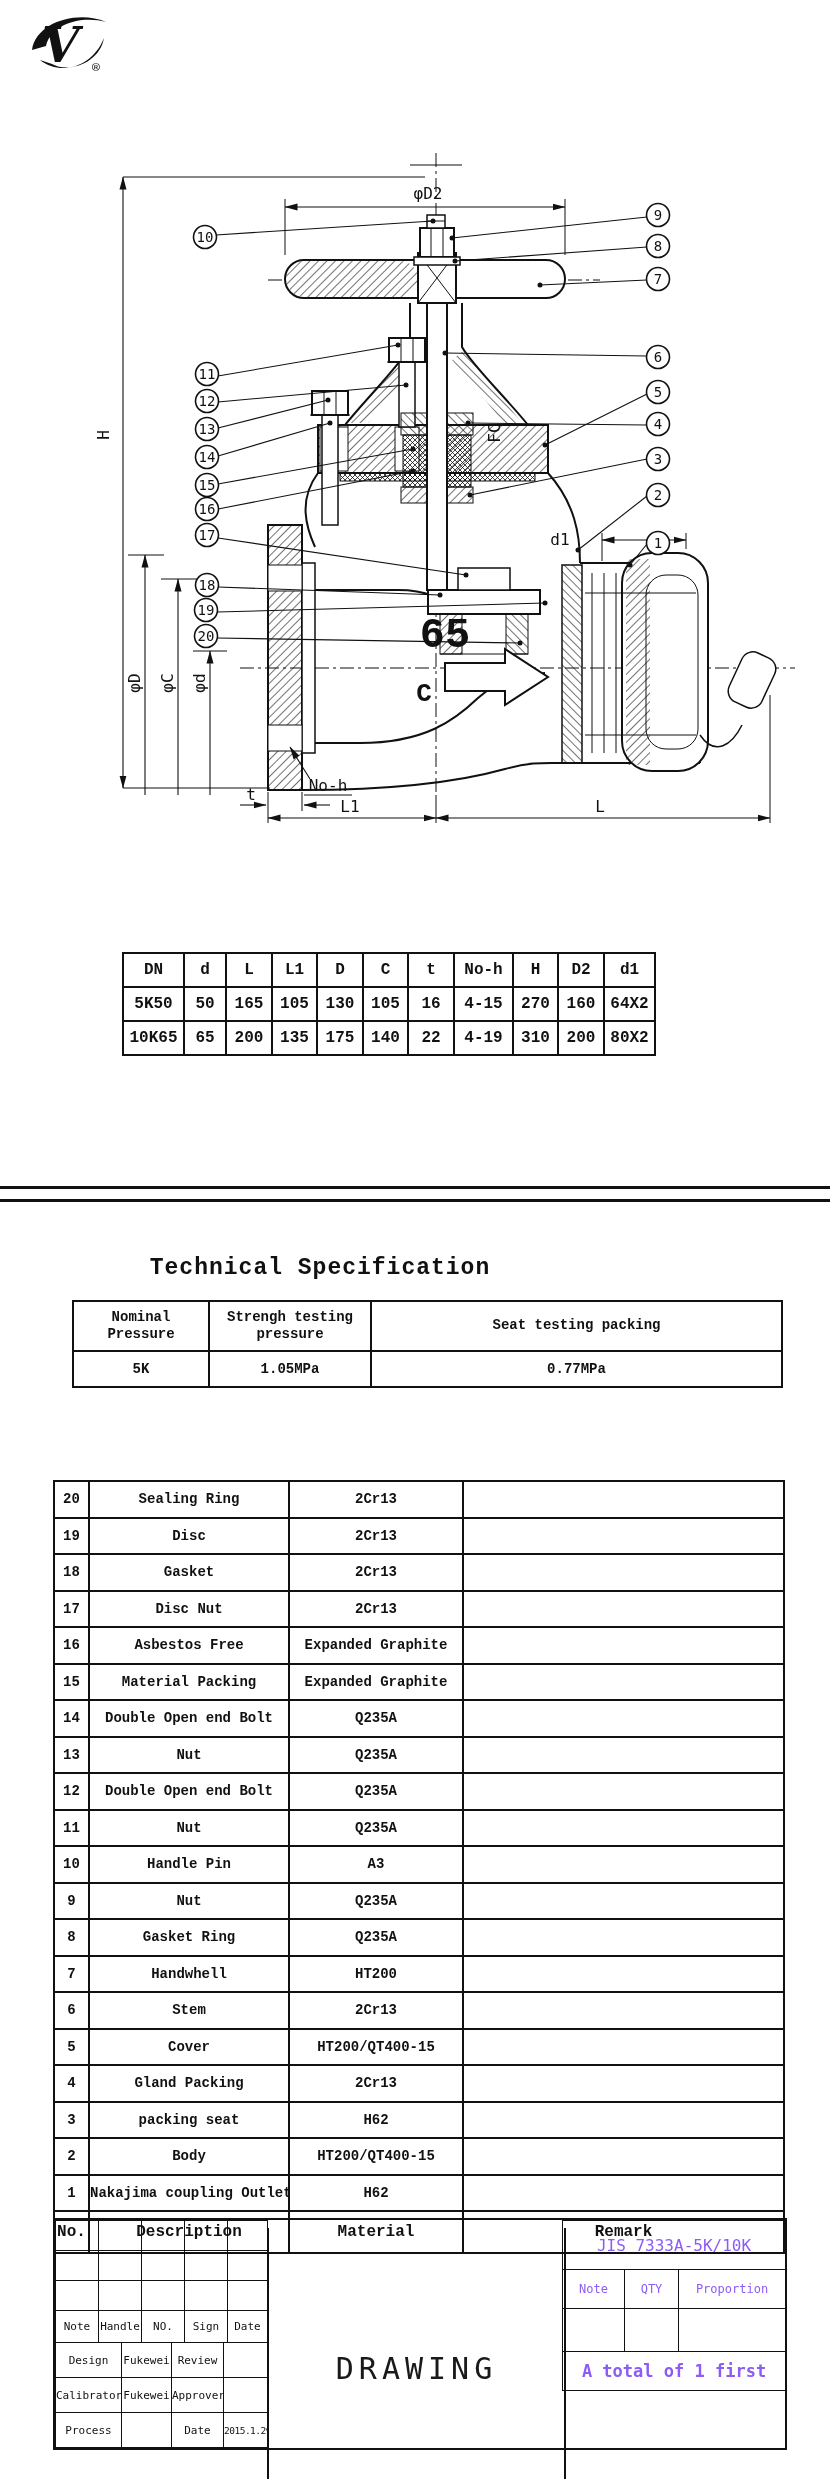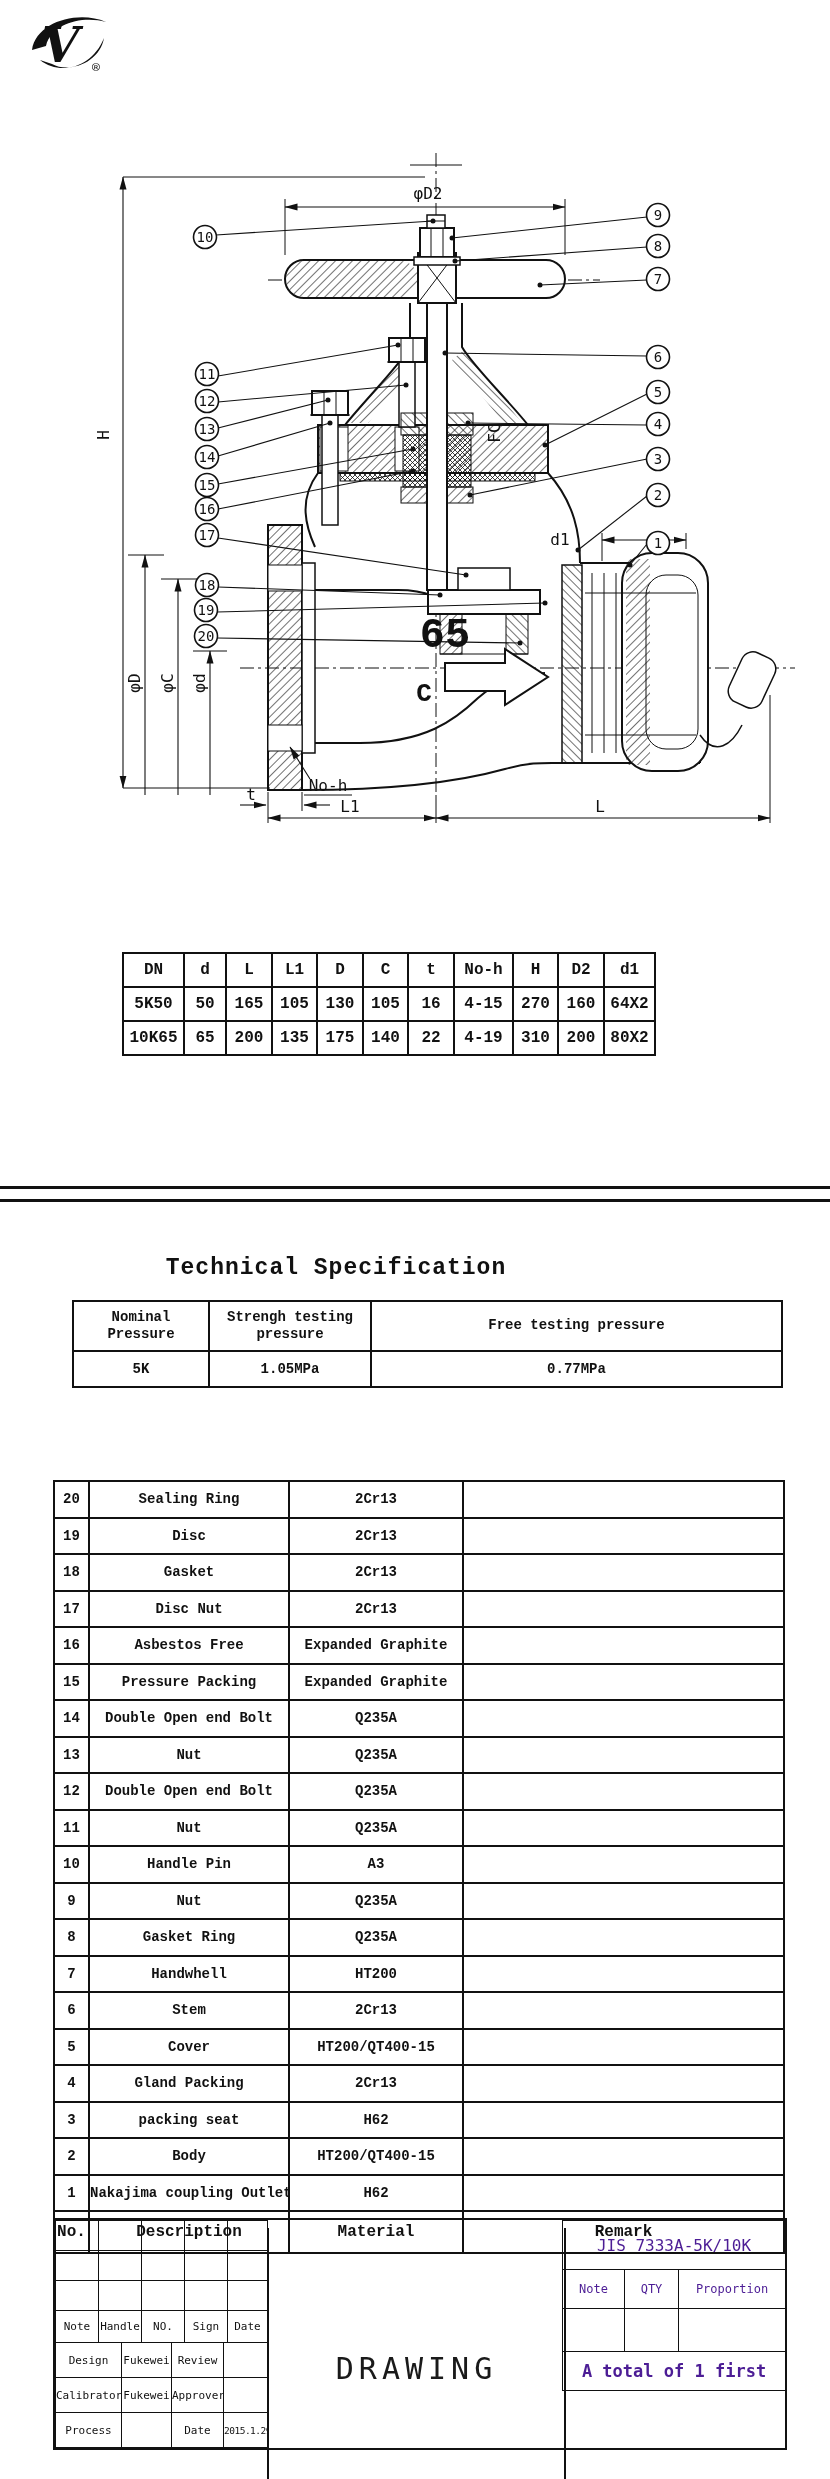--- a/index.html
+++ b/index.html
@@ -25,21 +25,21 @@
 
   .divider{background:#111;}
 
   
   #title-block{border:2.5px solid #111;}
   .tb-tbl td{border:1.8px solid #111;text-align:center;vertical-align:middle;font-size:11px;color:#111;}
   .tb-tbl .tiny{font-size:9.5px;letter-spacing:-0.5px;}
   #tb-center{display:flex;align-items:center;justify-content:center;
      border-left:2px solid #111;border-right:2px solid #111;}
   #tb-drawing-label{font-size:30px;letter-spacing:5px;color:#1a1a1a;}
-  .tb-right-tbl td{border:1.8px solid #111;text-align:center;vertical-align:middle;font-size:12px;color:#4c1d95;}
+  .tb-right-tbl td{border:1.8px solid #111;text-align:center;vertical-align:middle;font-size:12px;color:#8b5cf6;}
   .tb-right-tbl .jis{font-size:16px;}
   .tb-right-tbl .total{font-size:17px;font-weight:bold;}
   .tb-right-tbl .company{font-size:12px;line-height:1.55;}
 
   
   .ol{stroke:#111;stroke-width:2;fill:none;}
   .ol15{stroke:#111;stroke-width:1.5;fill:none;}
   .thin{stroke:#111;stroke-width:1;fill:none;}
   .wfill{fill:#fff;stroke:#111;stroke-width:2;}
   .wfill15{fill:#fff;stroke:#111;stroke-width:1.5;}
@@ -409,32 +409,32 @@
           <td>310</td>
           <td>200</td>
           <td>80X2</td>
     </tr>
   </tbody>
     </table>
 
   <div class="abs divider" style="left:0;top:1186px;width:830px;height:3px"></div>
   <div class="abs divider" style="left:0;top:1199px;width:830px;height:2.5px"></div>
 
-  <div class="abs" id="spec-heading" style="left:80px;top:1255px;width:512px">Technical Specification</div>
+  <div class="abs" id="spec-heading" style="left:64px;top:1255px;width:512px">Technical Specification</div>
   <table class="abs bold-tbl spec-tbl" style="left:72px;top:1300px;width:709px">
     <colgroup>
         <col style="width:136px">
         <col style="width:162px">
         <col style="width:411px">
       </colgroup>
     <tbody>
         <tr>
       <th style="height:48px">Nominal Pressure</th>
       <th>Strengh testing pressure</th>
-      <th>Free testing pressure</th>
+      <th>Seat testing packing</th>
     </tr>
     <tr>
       <td style="height:34px">5K</td>
       <td>1.05MPa</td>
       <td>0.77MPa</td>
     </tr>
   </tbody>
     </table>
 
   <table class="abs bold-tbl parts-tbl" style="left:53px;top:1480px;width:730px">
@@ -470,21 +470,21 @@
           <td></td>
         </tr>
     <tr>
           <td>16</td>
           <td>Asbestos Free</td>
           <td>Expanded Graphite</td>
           <td></td>
         </tr>
     <tr>
           <td>15</td>
-          <td>Pressure Packing</td>
+          <td>Material Packing</td>
           <td>Expanded Graphite</td>
           <td></td>
         </tr>
     <tr>
           <td>14</td>
           <td>Double Open end Bolt</td>
           <td>Q235A</td>
           <td></td>
         </tr>
     <tr>

